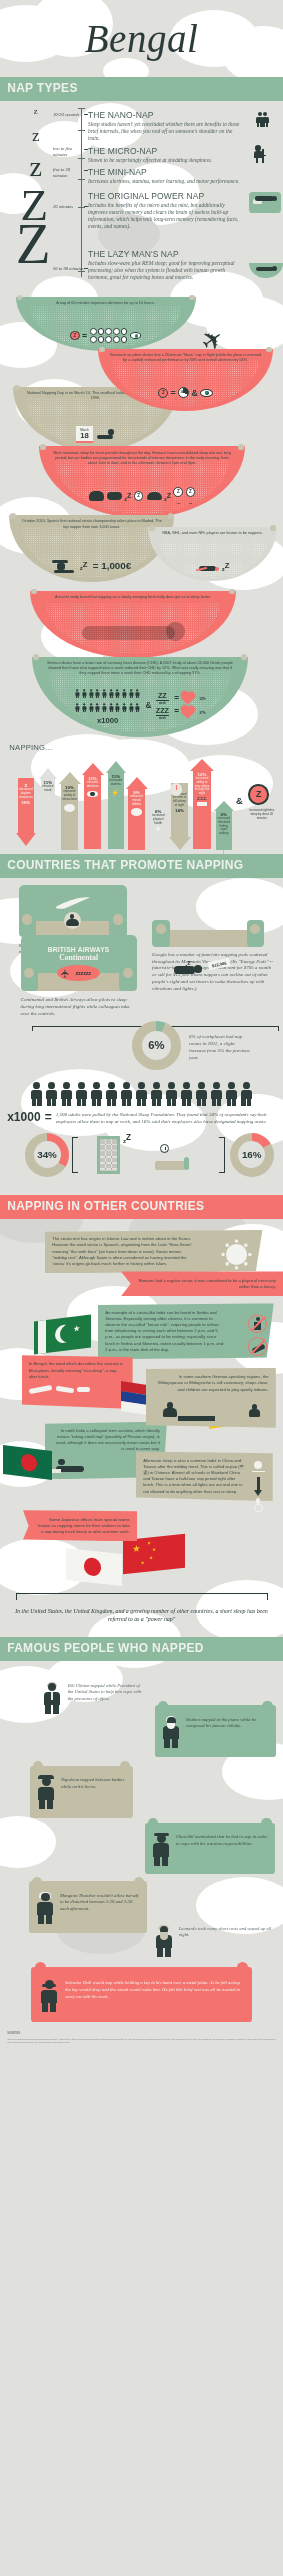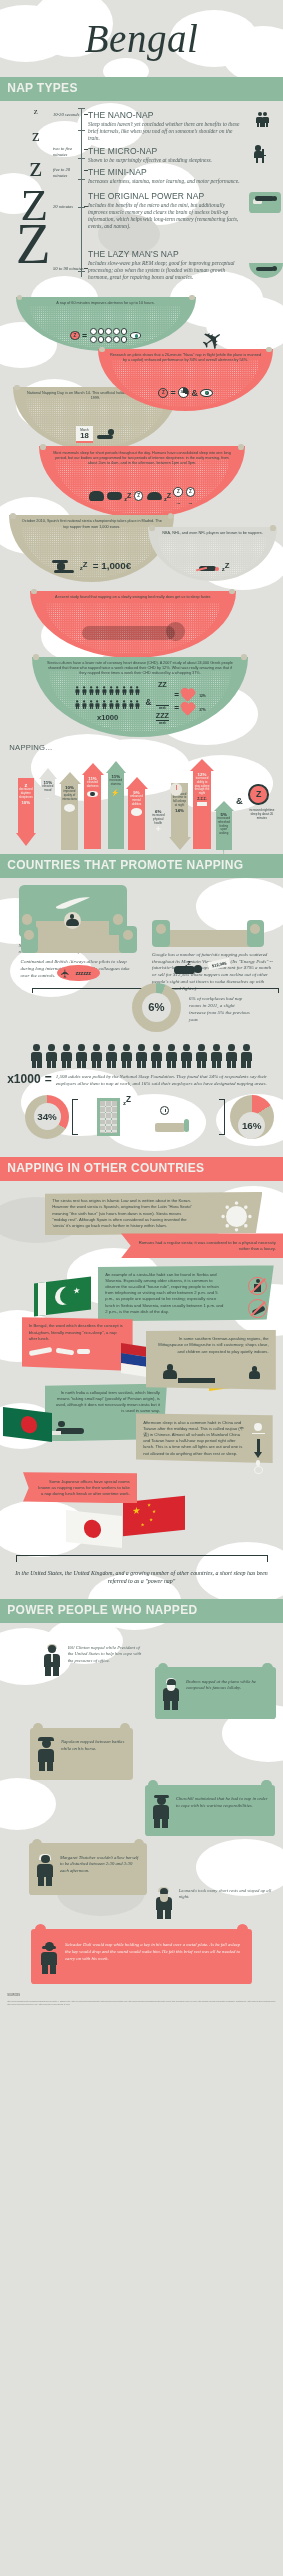--- a/index.html
+++ b/index.html
@@ -422,21 +422,21 @@
           <span style="display:block;line-height:0;">
             <span class="person" style="transform:scale(.58);"><span class="head"></span><span class="body"></span><span class="leg l"></span><span class="leg r"></span></span><span class="person" style="transform:scale(.58);"><span class="head"></span><span class="body"></span><span class="leg l"></span><span class="leg r"></span></span><span class="person" style="transform:scale(.58);"><span class="head"></span><span class="body"></span><span class="leg l"></span><span class="leg r"></span></span><span class="person" style="transform:scale(.58);"><span class="head"></span><span class="body"></span><span class="leg l"></span><span class="leg r"></span></span><span class="person" style="transform:scale(.58);"><span class="head"></span><span class="body"></span><span class="leg l"></span><span class="leg r"></span></span><span class="person" style="transform:scale(.58);"><span class="head"></span><span class="body"></span><span class="leg l"></span><span class="leg r"></span></span><span class="person" style="transform:scale(.58);"><span class="head"></span><span class="body"></span><span class="leg l"></span><span class="leg r"></span></span><span class="person" style="transform:scale(.58);"><span class="head"></span><span class="body"></span><span class="leg l"></span><span class="leg r"></span></span><span class="person" style="transform:scale(.58);"><span class="head"></span><span class="body"></span><span class="leg l"></span><span class="leg r"></span></span><span class="person" style="transform:scale(.58);"><span class="head"></span><span class="body"></span><span class="leg l"></span><span class="leg r"></span></span>
           </span>
           <span style="display:block;line-height:0;margin-top:-1px;">
             <span class="person" style="transform:scale(.58);"><span class="head"></span><span class="body"></span><span class="leg l"></span><span class="leg r"></span></span><span class="person" style="transform:scale(.58);"><span class="head"></span><span class="body"></span><span class="leg l"></span><span class="leg r"></span></span><span class="person" style="transform:scale(.58);"><span class="head"></span><span class="body"></span><span class="leg l"></span><span class="leg r"></span></span><span class="person" style="transform:scale(.58);"><span class="head"></span><span class="body"></span><span class="leg l"></span><span class="leg r"></span></span><span class="person" style="transform:scale(.58);"><span class="head"></span><span class="body"></span><span class="leg l"></span><span class="leg r"></span></span><span class="person" style="transform:scale(.58);"><span class="head"></span><span class="body"></span><span class="leg l"></span><span class="leg r"></span></span><span class="person" style="transform:scale(.58);"><span class="head"></span><span class="body"></span><span class="leg l"></span><span class="leg r"></span></span><span class="person" style="transform:scale(.58);"><span class="head"></span><span class="body"></span><span class="leg l"></span><span class="leg r"></span></span><span class="person" style="transform:scale(.58);"><span class="head"></span><span class="body"></span><span class="leg l"></span><span class="leg r"></span></span><span class="person" style="transform:scale(.58);"><span class="head"></span><span class="body"></span><span class="leg l"></span><span class="leg r"></span></span>
           </span>
           <span style="display:block;font-size:7.7px;font-weight:bold;color:#2b3b39;margin-top:0.5px;">x1000</span>
         </span>
         <span style="font-size:8.2px;font-weight:bold;color:#2b3b39;vertical-align:middle;margin:0 2.1px;">&amp;</span>
         <span style="display:inline-block;vertical-align:middle;text-align:center;font-weight:bold;color:#2b3b39;">
-          <span style="display:block;border-bottom:1px solid #2b3b39;padding-bottom:16px;text-align:center;">
+          <span style="display:block;border-bottom:1px solid #2b3b39;padding-bottom:0px;text-align:center;">
             <span style="font-size:7.2px;">ZZ</span>
           </span>
           <span style="display:block;font-size:2.8px;">week</span>
           <span style="display:block;border-bottom:1px solid #2b3b39;margin-top:1.5px;">
             <span style="font-size:7.2px;">ZZZ</span>
           </span>
           <span style="display:block;font-size:2.8px;">week</span>
         </span>
         <span style="display:inline-block;vertical-align:middle;margin-left:3.1px;">
           <span style="display:block;font-size:8.2px;font-weight:bold;color:#2b3b39;line-height:.8;">=</span>
@@ -612,20 +612,24 @@
           <span style="position:absolute;right:0;bottom:1px;width:7.7px;height:7.7px;border-radius:50%;background:#2b3b39;"></span>
           <span style="position:absolute;left:11.3px;top:0;font-size:4.6px;font-weight:bold;color:#2b3b39;">z<sup style="font-size:5.7px;">Z</sup></span>
         </div>
         <div style="position:absolute;left:56px;top:30px;background:#f2f2ee;padding:1.5px 3.6px;transform:rotate(-12deg);font-size:4.1px;font-weight:bold;color:#2b3b39;">$12,985</div>
       </div>
       <div class="bizcap" style="width:122px;margin-top:5.2px;">Google has a number of futuristic napping pods scattered throughout its Mountain View campus. (Its "Energy Pods" -- futuristic-looking white capsules that rent for $795 a month or sell for $12,985 where nappers can recline out of other people's sight and set timers to wake themselves up with vibrations and lights.)</div>
     </div>
 
     <div style="position:relative;z-index:5;margin-left:20.6px;margin-top:-58px;">
       <div class="couch" style="width:116px;">
+        <div class="back" style="height:38px;flex-direction:column;">
+          <span style="font-size:6.7px;font-weight:bold;color:#f2f2ee;letter-spacing:0.2px;">BRITISH AIRWAYS</span>
+          <span style="font-family:'Liberation Serif',serif;font-size:7.7px;font-weight:bold;color:#f2f2ee;">Continental</span>
+        </div>
         <div class="seat" style="height:18.5px;"></div>
         <div class="armL"></div>
           <div class="armR"></div>
         <div style="position:absolute;left:50%;margin-left:-21.6px;top:30px;width:43px;height:16.5px;background:#f4736e;border-radius:50%;">
           <span style="position:absolute;left:4.1px;top:2.1px;font-size:11.3px;color:#2b3b39;transform:rotate(-90deg);display:inline-block;">✈</span>
           <span style="position:absolute;left:18.5px;top:5.2px;font-size:5.7px;font-weight:bold;color:#2b3b39;letter-spacing:-0.3px;">zzzzzz</span>
         </div>
       </div>
       <div class="bizcap" style="width:116px;margin-top:6.2px;">Continental and British Airways allow pilots to sleep during long international flights while colleagues take over the controls.</div>
     </div>
@@ -665,21 +669,21 @@
       </div>
       <div style="position:absolute;left:123px;top:3.1px;font-size:6.2px;font-weight:bold;color:#2b3b39;">z<sup style="font-size:8.2px;">Z</sup></div>
       <div style="position:absolute;left:160px;top:14.4px;width:8.8px;height:8.8px;border-radius:50%;border:0.7px solid #2b3b39;">
         <span style="position:absolute;left:3.6px;top:1.5px;width:0.7px;height:3.1px;background:#2b3b39;"></span>
       </div>
       <div style="position:absolute;left:155px;top:27px;width:34px;height:13.4px;">
         <span style="position:absolute;left:0;bottom:0;width:30px;height:8.8px;background:#c3bfa6;border-radius:2.1px;"></span>
         <span style="position:absolute;right:0;bottom:0;width:4.6px;height:13.4px;background:#8db99e;border-radius:2.6px;"></span>
       </div>
       <div style="position:absolute;right:58px;top:7.2px;width:6.2px;height:36px;border-top:0.8px solid #2b3b39;border-bottom:0.8px solid #2b3b39;border-right:0.8px solid #2b3b39;"></div>
-      <div style="position:absolute;right:9.3px;top:3.1px;width:44px;height:44px;border-radius:50%;background:conic-gradient(#f4736e 0 16%, #c3bfa6 16% 100%);display:flex;align-items:flex-end;justify-content:center;">
+      <div style="position:absolute;right:9.3px;top:3.1px;width:44px;height:44px;border-radius:50%;background:conic-gradient(#f4736e 0 16%, #c3bfa6 16% 100%);display:flex;align-items:center;justify-content:center;">
         <div style="width:27px;height:27px;border-radius:50%;background:#e0e0dd;display:flex;align-items:center;justify-content:center;">
           <span style="font-size:9.8px;font-weight:bold;color:#2b3b39;">16%</span>
         </div>
       </div>
     </div>
   </div>
 
   <div class="bar coral">NAPPING IN OTHER COUNTRIES</div>
 
   <div class="countries">
@@ -806,21 +810,21 @@
         <span style="position:absolute;left:17.5px;top:23px;font-size:4.6px;color:#f5c518;line-height:1;">★</span>
       </div>
     </div>
 
     <div style="position:relative;z-index:5;">
       <div class="bracket"></div>
       <div class="powernap-note">In the United States, the United Kingdom, and a growing number of other countries, a short sleep has been referred to as a "power nap"</div>
     </div>
   </div>
 
-  <div class="bar green">POWER PEOPLE WHO NAPPED</div>
+  <div class="bar green">FAMOUS PEOPLE WHO NAPPED</div>
 
   <div class="famous">
     <div class="cloud" style="left:-20.6px;top:5.2px;width:93px;height:57px;"></div>
     <div class="cloud" style="left:46px;top:-5.2px;width:77px;height:46px;"></div>
     <div class="cloud" style="left:222px;top:82px;width:93px;height:57px;"></div>
     <div class="cloud" style="left:-20.6px;top:155px;width:77px;height:52px;"></div>
     <div class="cloud" style="left:196px;top:216px;width:98px;height:57px;"></div>
     <div class="cloudgrey" style="left:57px;top:247px;width:88px;height:46px;"></div>
 
     <div class="fcard" style="position:relative;z-index:5;margin:13.4px 0 0 43px;width:103px;display:flex;gap:7.2px;align-items:flex-start;">

